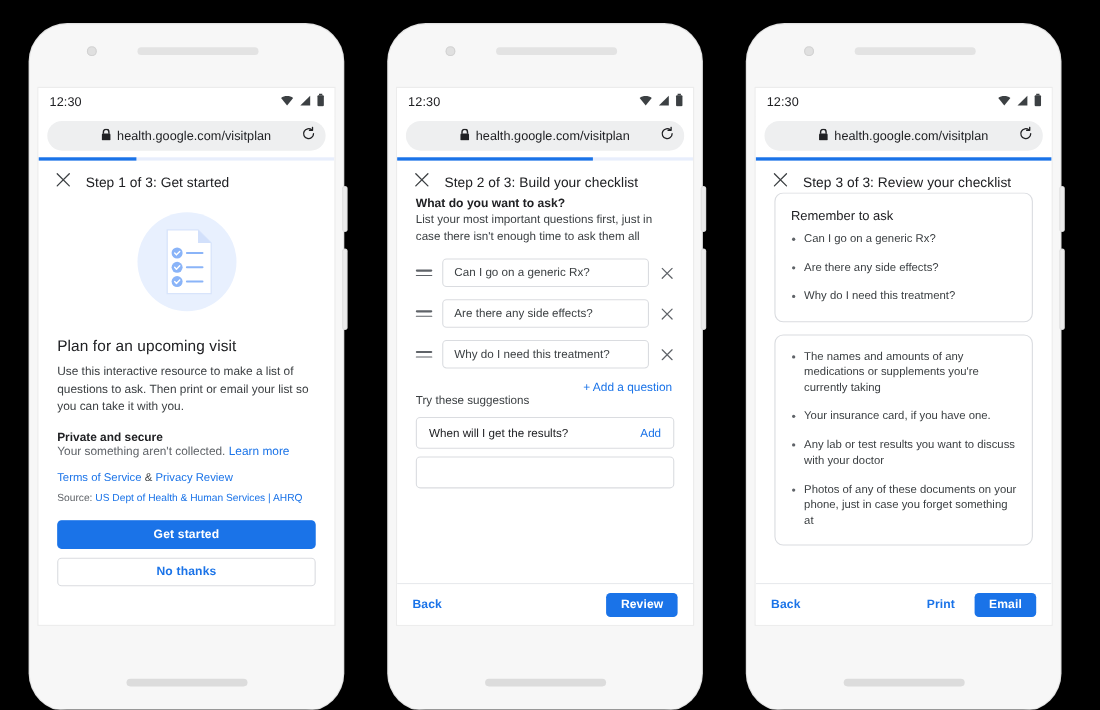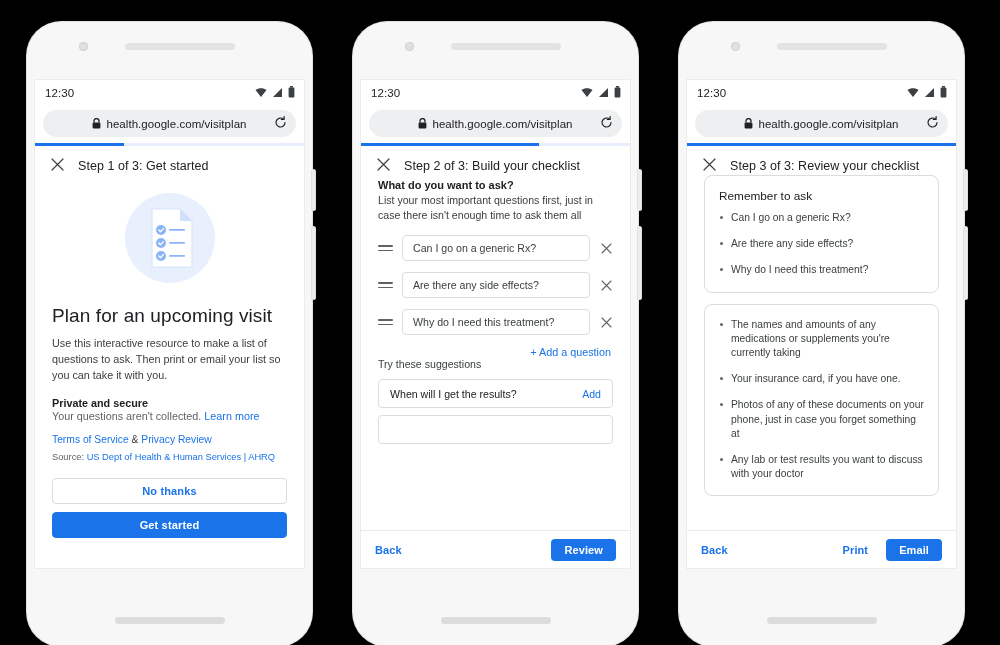--- a/index.html
+++ b/index.html
@@ -58,21 +58,21 @@
   .progress > i{position:absolute;left:0;top:0;bottom:0;background:#1a73e8;display:block;}
 
   
   .apphead{display:flex;align-items:center;gap:14px;padding:11px 14px 8px 16px;}
   .apphead .title{font-size:12.5px;color:#202124;letter-spacing:.05px;}
 
   .content{padding:0 17px;}
 
   
   .hero{display:flex;justify-content:center;padding:6px 0 14px 0;}
-  .h1{font-size:19px;color:#202124;margin:0 0 9px 0;font-weight:400;letter-spacing:.1px;}
+  .h1{font-size:14px;color:#202124;margin:0 0 9px 0;font-weight:400;letter-spacing:.1px;}
   .body{font-size:10.8px;line-height:1.48;color:#3c4043;margin:0;}
   .sec-title{font-size:10.8px;color:#202124;font-weight:bold;margin:13px 0 1px 0;}
   .muted{font-size:10.8px;color:#5f6368;margin:0;}
   a.lnk{color:#1a73e8;text-decoration:none;}
   .legal{font-size:10.3px;color:#1a73e8;margin:12px 0 0 0;}
   .legal .amp{color:#3c4043;}
   .source{font-size:9.3px;color:#5f6368;margin:7px 0 0 0;}
 
   .btn{display:block;width:100%;box-sizing:border-box;height:26px;line-height:24px;
        border-radius:4px;text-align:center;font-size:11px;font-weight:bold;cursor:pointer;
@@ -209,29 +209,29 @@
                 <path d="M37.8 67 l1.6 1.7 l3-3.1" stroke="#fff" stroke-width="1.3" fill="none" stroke-linecap="round" stroke-linejoin="round"></path>
               <rect x="48" y="66" width="16" height="1.8" rx="0.9" fill="#8ab4f8"></rect>
             </svg>
           </span>
         </div>
 
         <h1 class="h1">Plan for an upcoming visit</h1>
         <p class="body">Use this interactive resource to make a list of questions to ask. Then print or email your list so you can take it with you.</p>
 
         <div class="sec-title">Private and secure</div>
-        <p class="muted"><span>Your questions aren't collected. </span><a class="lnk" href="#">Learn more</a></p>
+        <p class="muted"><span>Your something aren't collected. </span><a class="lnk" href="#">Learn more</a></p>
 
         <p class="legal"><a class="lnk" href="#">Terms of Service</a><span class="amp"> &amp; </span><a class="lnk" href="#">Privacy Review</a></p>
 
         <p class="source"><span>Source: </span><a class="lnk" href="#">US Dept of Health &amp; Human Services | AHRQ</a></p>
 
         <div class="btnstack">
+          <div class="btn btn-primary">Get started</div>
           <div class="btn btn-secondary">No thanks</div>
-          <div class="btn btn-primary">Get started</div>
         </div>
       </div>
     </div>
   </div>
 
   <div class="phone p2">
     <div class="cam"></div>
     <div class="speaker"></div>
     <div class="sidebtn pwr"></div>
     <div class="sidebtn vol"></div>
@@ -407,22 +407,22 @@
               <li>Can I go on a generic Rx?</li>
               <li>Are there any side effects?</li>
               <li>Why do I need this treatment?</li>
             </ul>
           </div>
 
           <div class="card">
             <ul>
               <li>The names and amounts of any medications or supplements you're currently taking</li>
               <li>Your insurance card, if you have one.</li>
+              <li>Any lab or test results you want to discuss with your doctor</li>
               <li>Photos of any of these documents on your phone, just in case you forget something at</li>
-              <li>Any lab or test results you want to discuss with your doctor</li>
             </ul>
           </div>
 
         </div>
       </div>
 
       <div class="actionbar">
         <span class="link-btn">Back</span>
         <span class="spacer"></span>
         <span class="link-btn print-link">Print</span>

